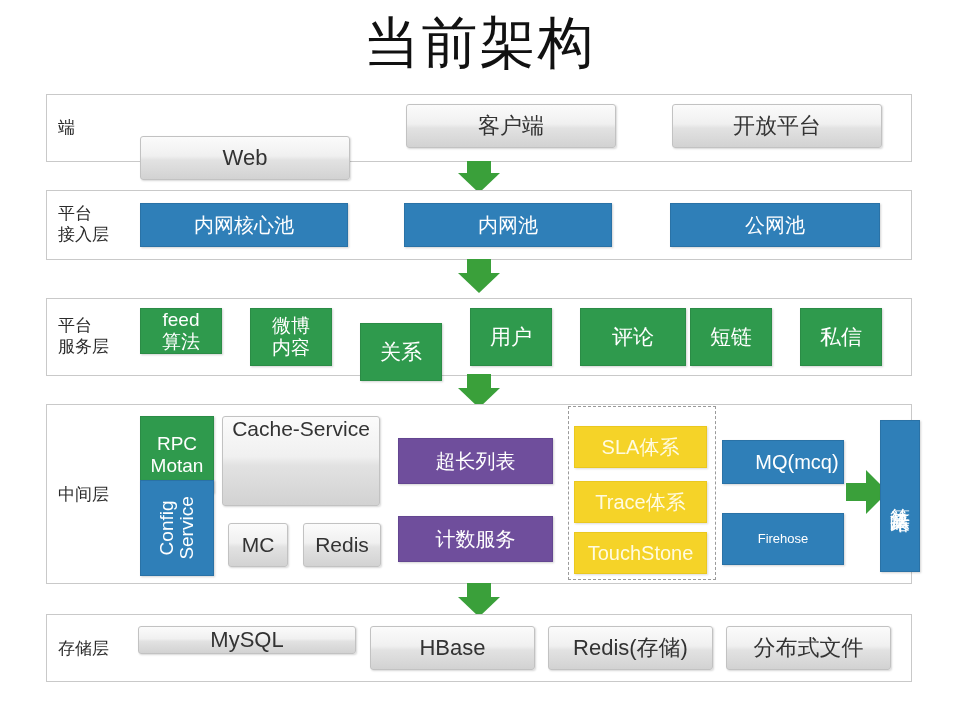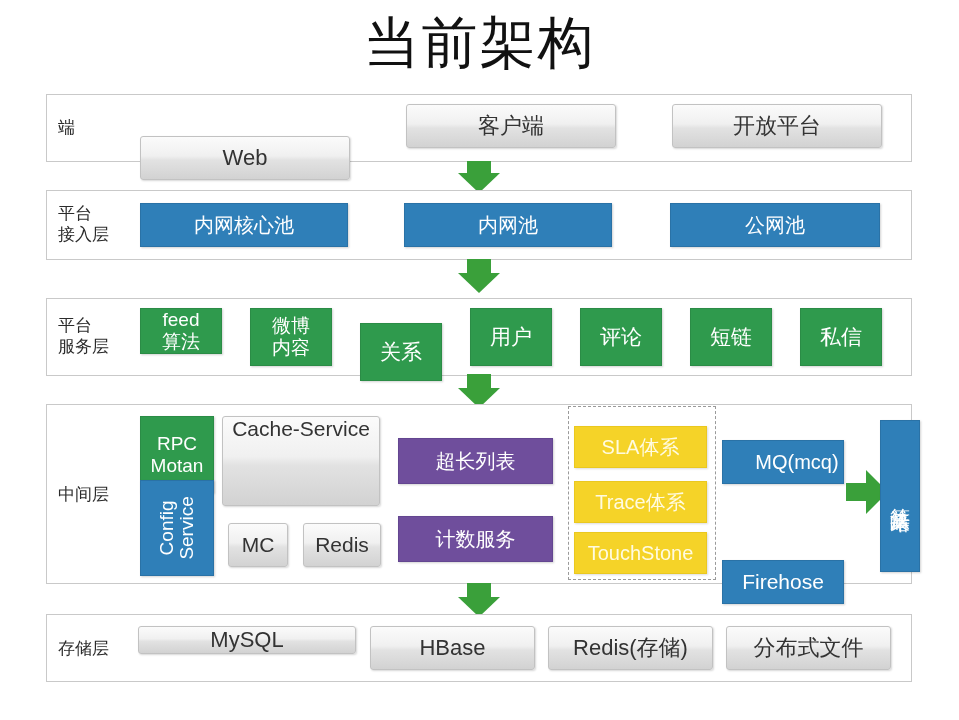--- a/index.html
+++ b/index.html
@@ -199,21 +199,21 @@
   <div class="box green" style="left:250px; top:308px; width:82px; height:58px; font-size:19px;">
     <span style="white-space:pre-line;">微博
 内容</span>
   </div>
   <div class="box green" style="left:360px; top:323px; width:82px; height:58px; font-size:21px;">
     <span>关系</span>
   </div>
   <div class="box green" style="left:470px; top:308px; width:82px; height:58px; font-size:21px;">
     <span>用户</span>
   </div>
-  <div class="box green" style="left:580px; top:308px; width:82px; height:58px; font-size:21px;">
+  <div class="box green" style="left:580px; top:308px; width:106px; height:58px; font-size:21px;">
     <span>评论</span>
   </div>
   <div class="box green" style="left:690px; top:308px; width:82px; height:58px; font-size:21px;">
     <span>短链</span>
   </div>
   <div class="box green" style="left:800px; top:308px; width:82px; height:58px; font-size:21px;">
     <span>私信</span>
   </div>
 
   <div class="arrow-down" style="left:479px; top:374px;">
@@ -263,21 +263,21 @@
     <span>Trace体系</span>
   </div>
   <div class="box yellow" style="left:574px; top:532px; width:133px; height:42px; font-size:20px;">
     <span>TouchStone</span>
   </div>
 
   <div class="box blue" style="left:722px; top:440px; width:122px; height:44px; font-size:20px;padding-left:28px;">
     <span>MQ(mcq)</span>
   </div>
 
-  <div class="box blue" style="left:722px; top:513px; width:122px; height:44px; font-size:21px;margin-top:47px;">
+  <div class="box blue" style="left:722px; top:513px; width:122px; height:52px; font-size:13px;">
     <span>Firehose</span>
   </div>
 
   <div class="arrow-right" style="position:absolute; left:846px; top:470px; width:40px; height:44px;">
     <div class="shaft-r" style="left:0; top:13px; width:20px; height:18px;"></div>
     <div class="head-r" style="left:20px; top:0;"></div>
   </div>
 
   <div class="box blue" style="left:880px; top:420px; width:40px; height:152px; font-size:20px;">
     <span class="vtext">算法策略</span>

